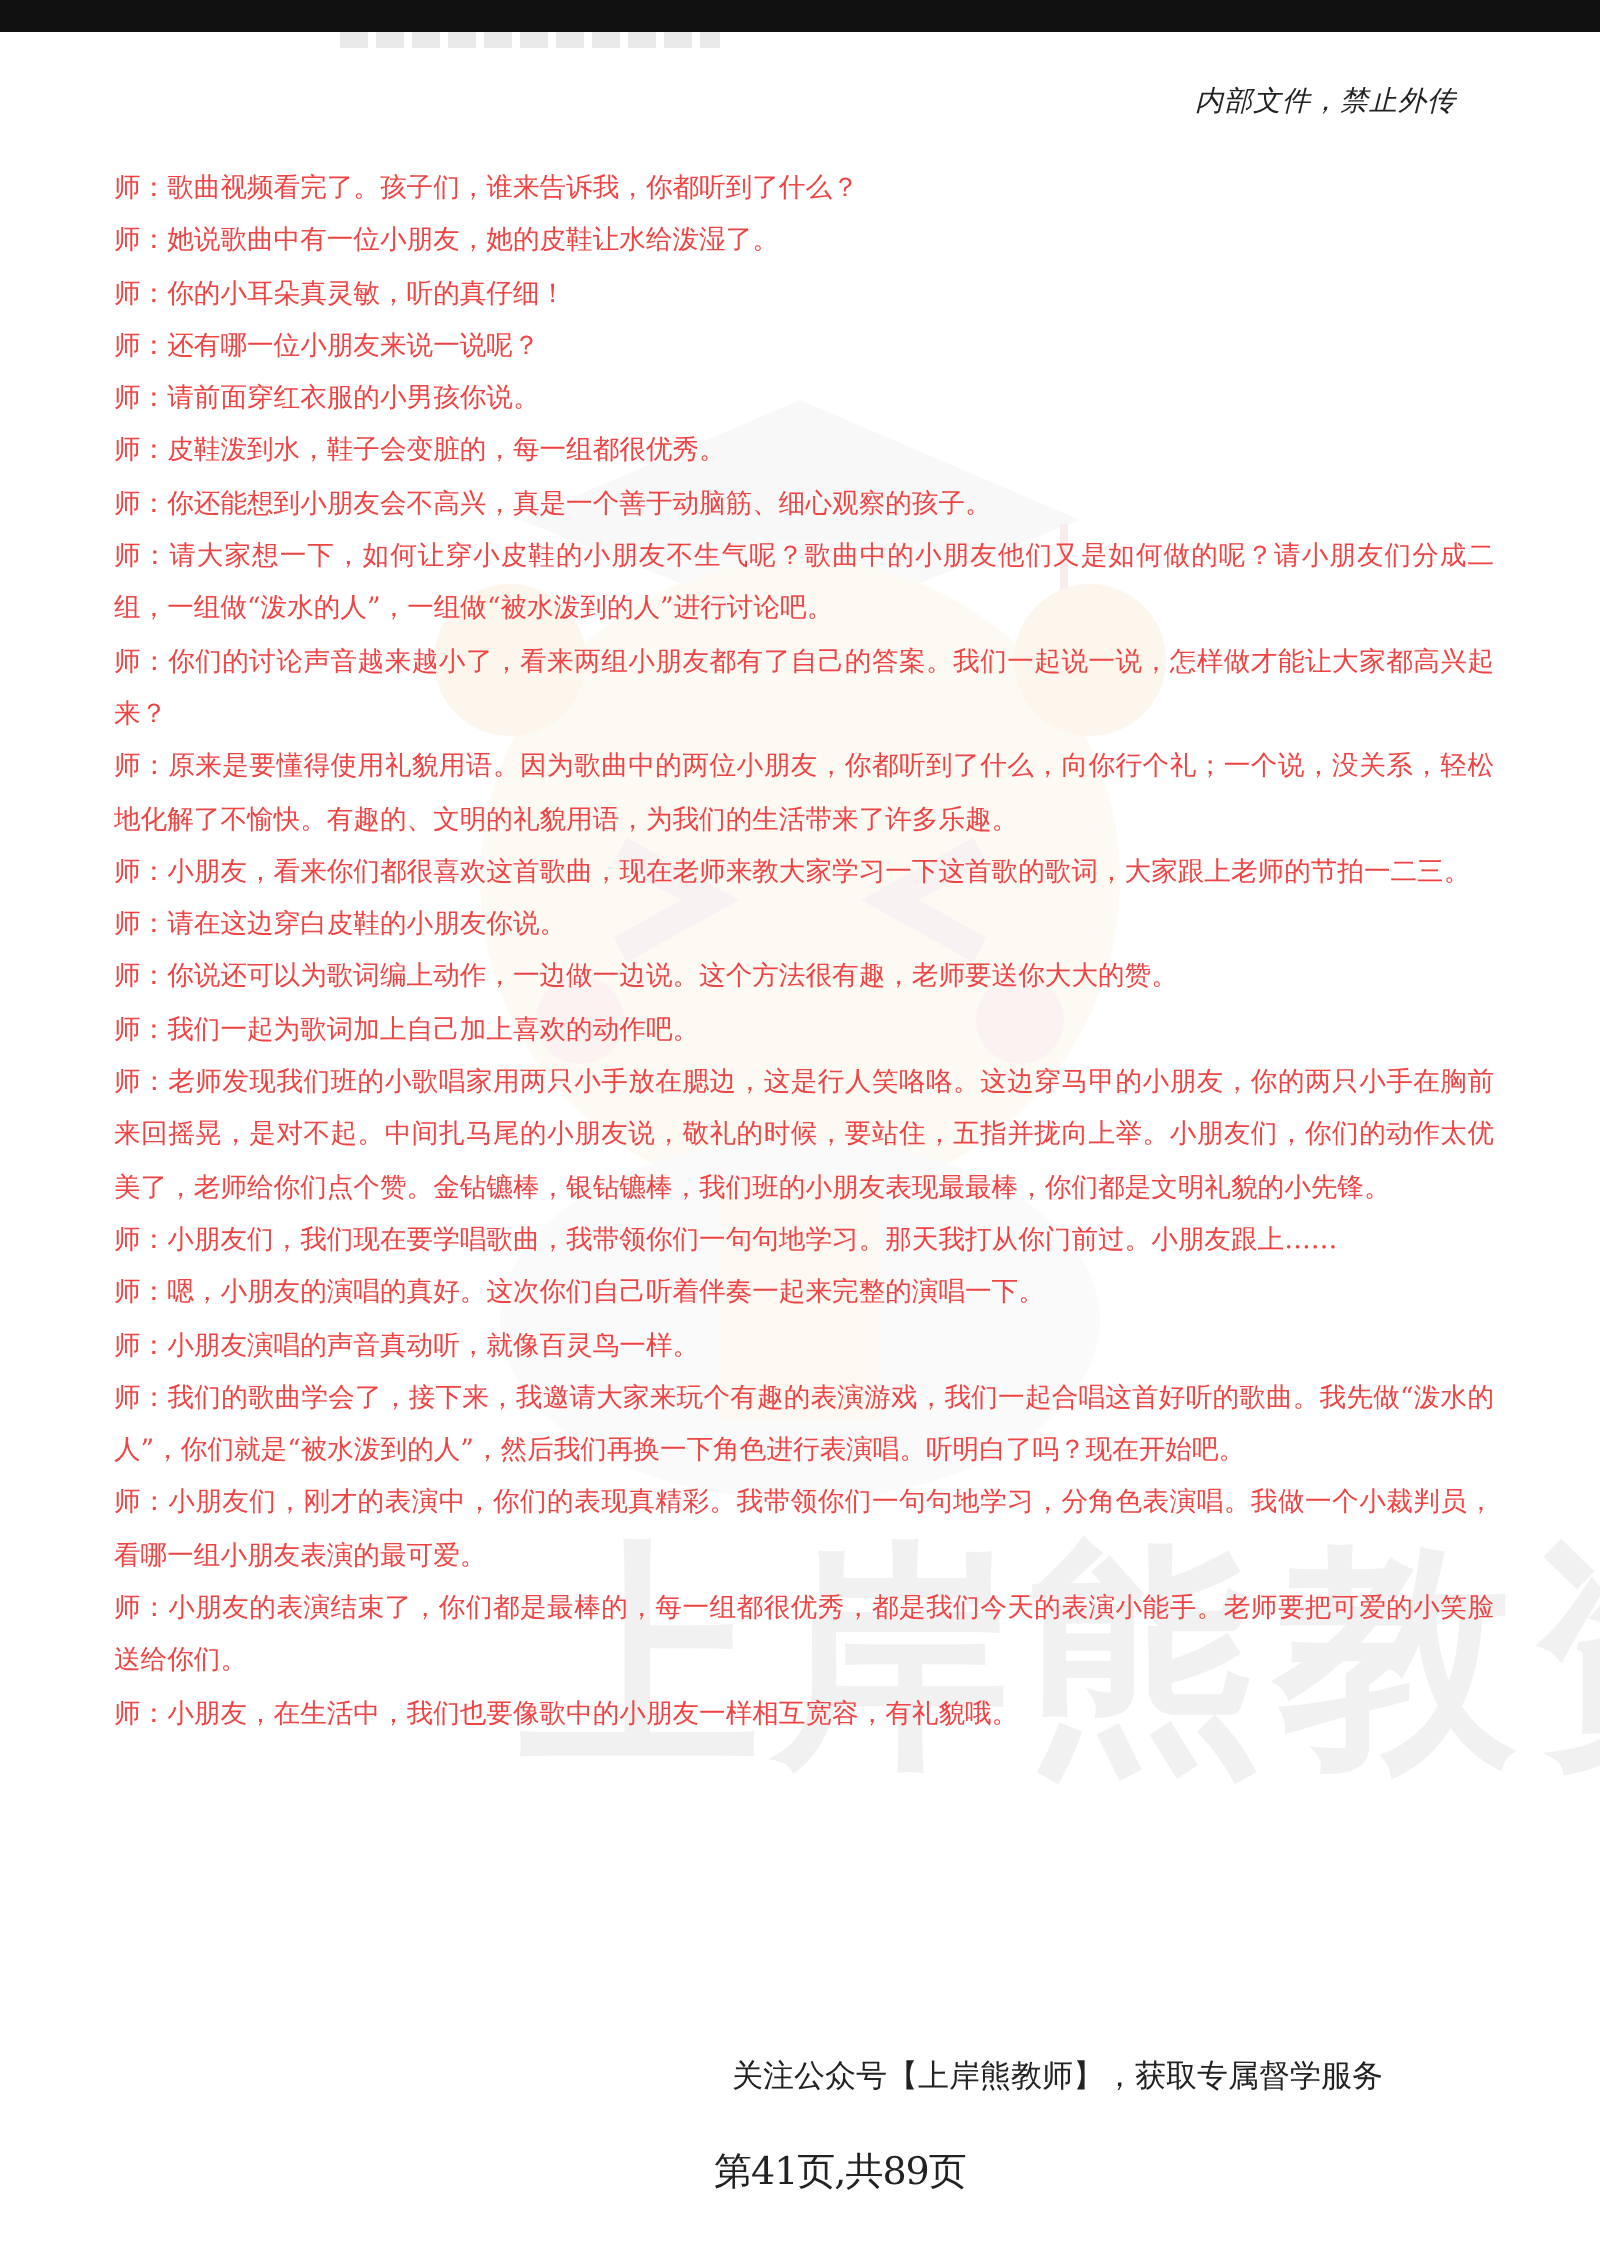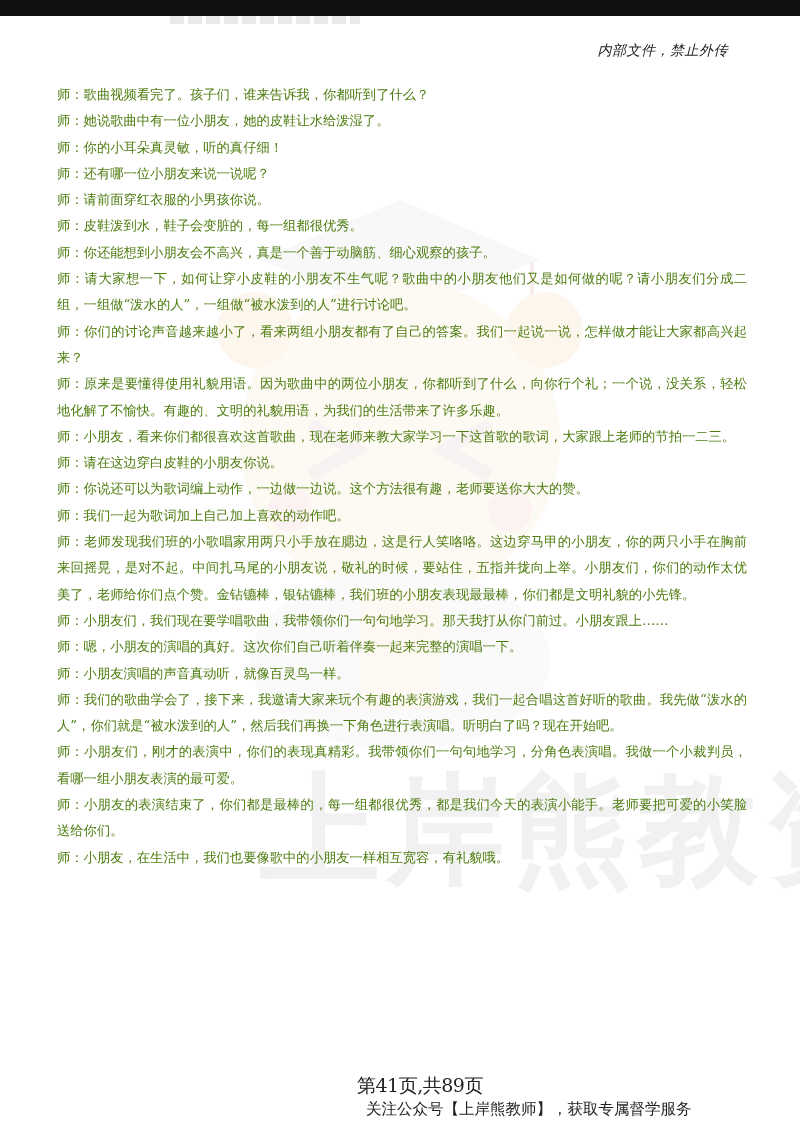--- a/index.html
+++ b/index.html
@@ -29,29 +29,29 @@
   }
   .wm-text {
     position: absolute; left: 260px; top: 770px;
     font-family: "DejaVu Sans", "Liberation Sans", sans-serif;
     font-size: 120px; font-weight: bold; color: #f1f1f1;
     letter-spacing: 6px; white-space: nowrap; pointer-events: none;
     line-height: 1;
   }
   .content {
     position: absolute; left: 57px; top: 82px; width: 690px;
-    font-size: 13.3px; line-height: 26.3px; color: #4d7c0f;
+    font-size: 13.3px; line-height: 26.3px; color: #ef4444;
   }
   .para { margin: 0; padding: 0; text-align: justify; }
   .footer-page {
     position: absolute; left: 357px; top: 1073px;
     font-size: 19px; color: #222; letter-spacing: -0.5px;
   }
   .footer-promo {
-    position: absolute; left: 366px; top: 1099px;
+    position: absolute; left: 366px; top: 1028px;
     font-family: "DejaVu Sans", "Liberation Sans", sans-serif;
     font-size: 15.5px; color: #222; white-space: nowrap;
   }
 </style>
 </head>
 <body>
 
 <div class="topbar"></div>
 <div class="topbar-ghost"></div>
 

